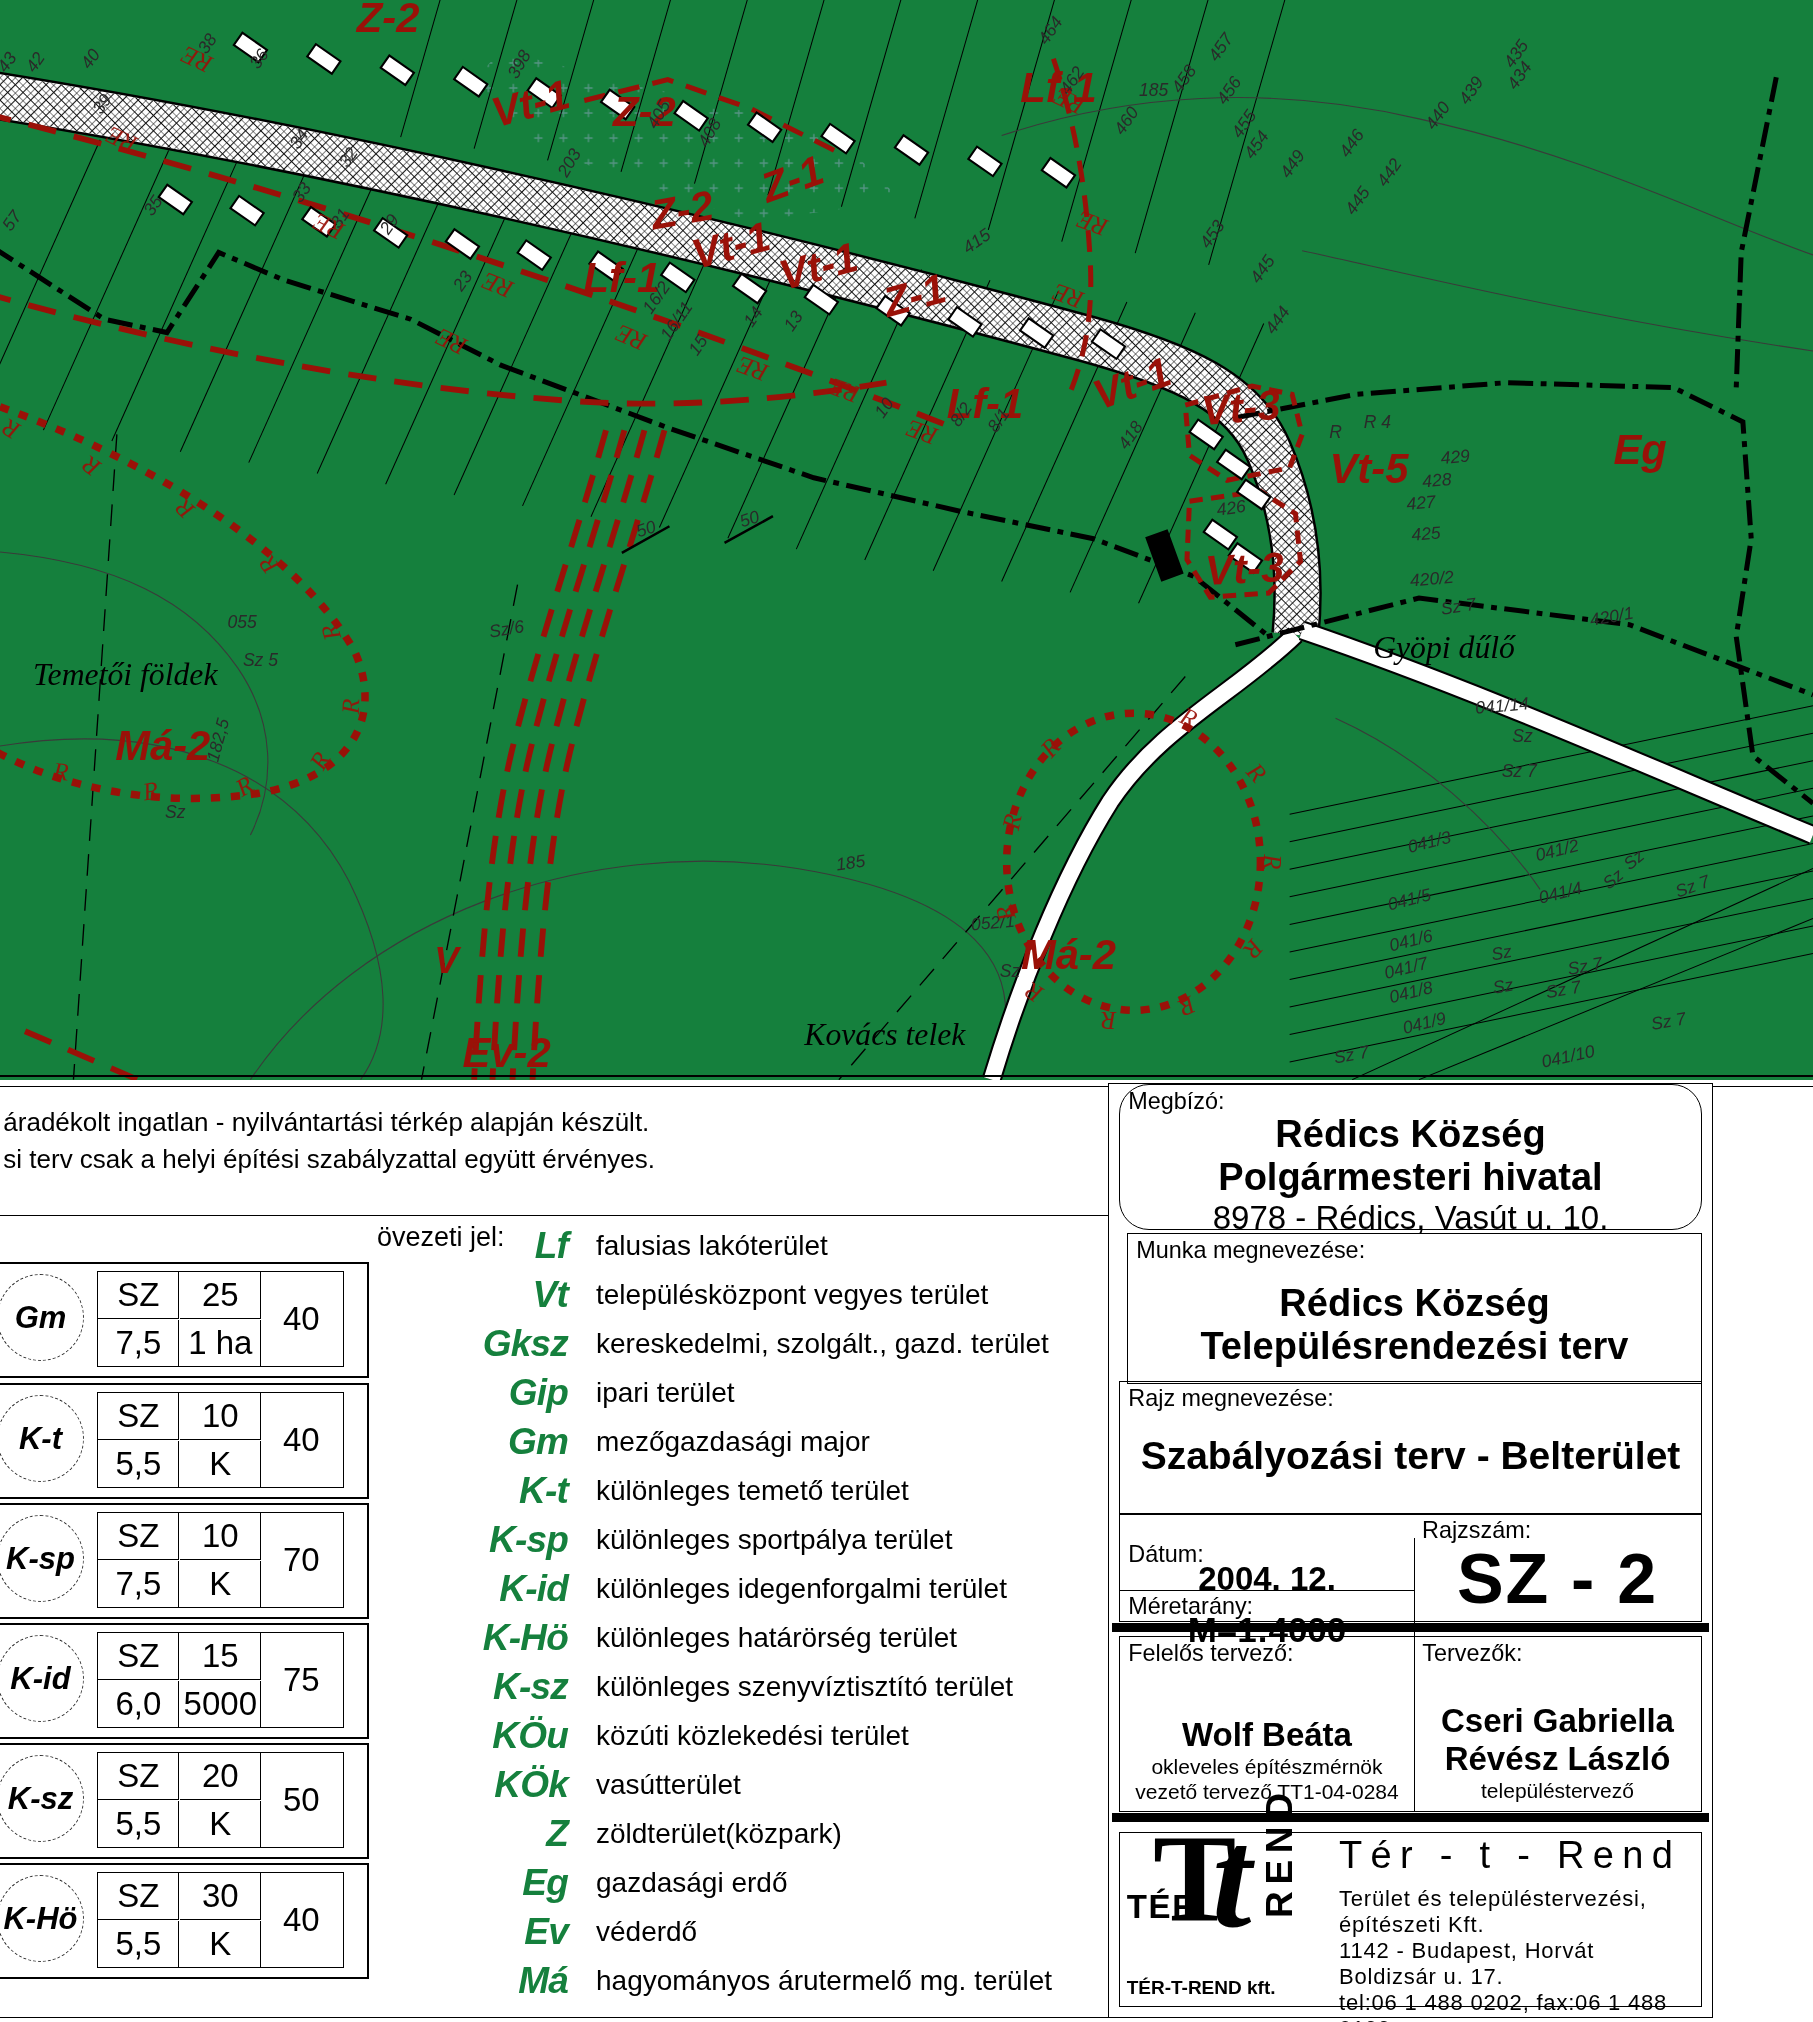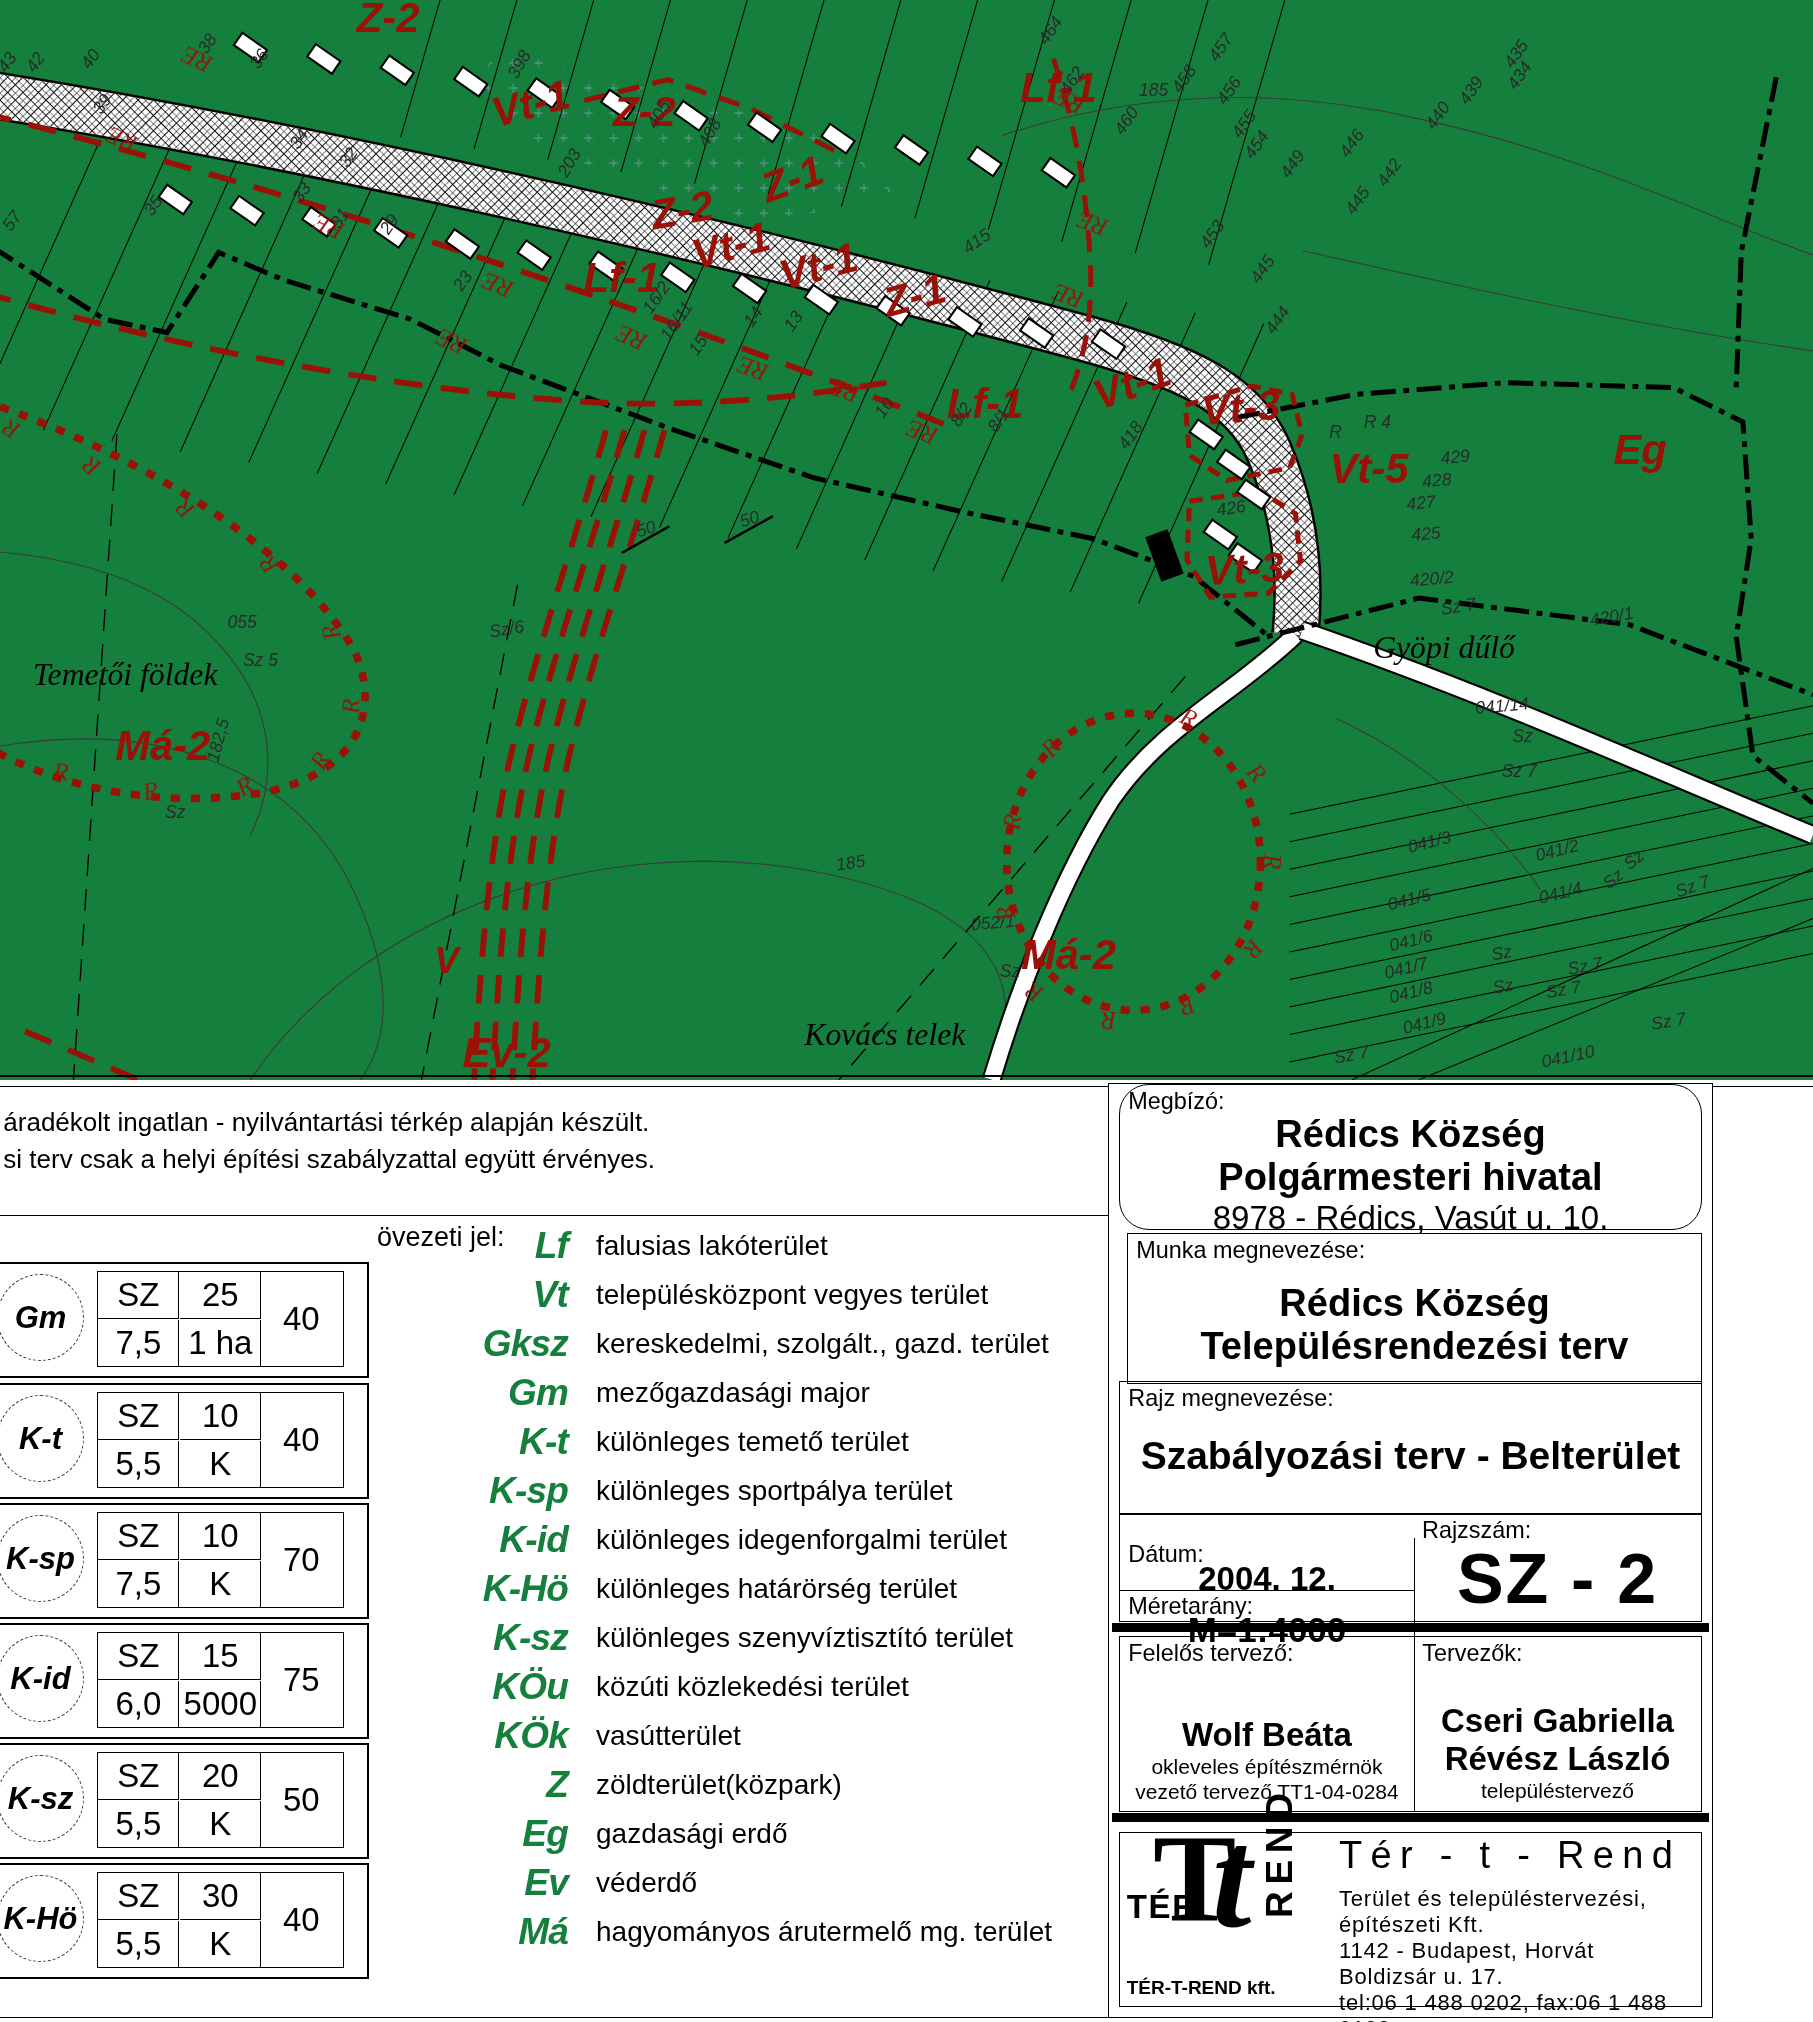--- a/index.html
+++ b/index.html
@@ -412,20 +412,24 @@
       </div>
       <div class="lrow">
         <span class="lcode">Vt</span>
         <span class="ldesc">településközpont vegyes terület</span>
       </div>
       <div class="lrow">
         <span class="lcode">Gksz</span>
         <span class="ldesc">kereskedelmi, szolgált., gazd. terület</span>
       </div>
       <div class="lrow">
+        <span class="lcode">Gip</span>
+        <span class="ldesc">ipari terület</span>
+      </div>
+      <div class="lrow">
         <span class="lcode">Gm</span>
         <span class="ldesc">mezőgazdasági major</span>
       </div>
       <div class="lrow">
         <span class="lcode">K-t</span>
         <span class="ldesc">különleges temető terület</span>
       </div>
       <div class="lrow">
         <span class="lcode">K-sp</span>
         <span class="ldesc">különleges sportpálya terület</span>

